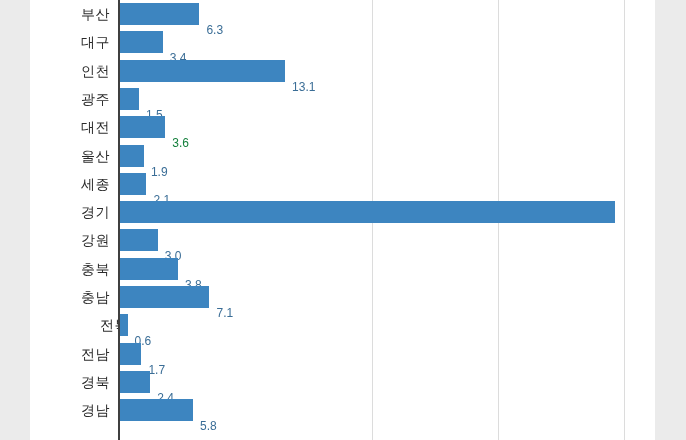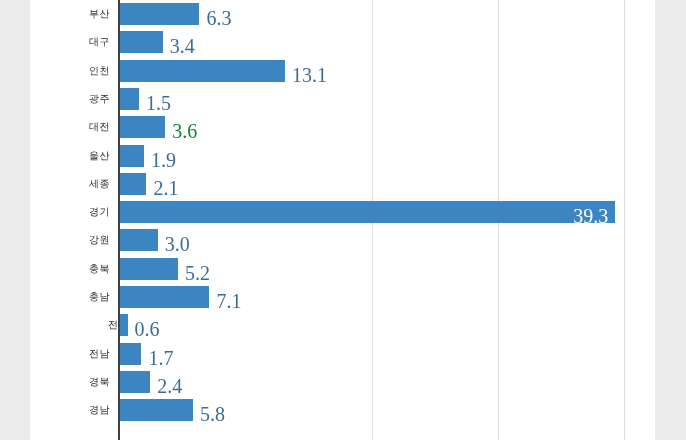--- a/index.html
+++ b/index.html
@@ -78,46 +78,45 @@
     height: 28.3px;
   }
   .cat-label {
     position: absolute;
     left: 0;
     top: 0;
     width: 80px;
     height: 28.3px;
     line-height: 28.3px;
     text-align: right;
-    font-size: 10px;
+    font-size: 14px;
     color: #2b2b2b;
     letter-spacing: 0.5px;
     white-space: nowrap;
   }
   .bar-wrap {
     position: absolute;
     left: 90px;
     top: 0;
     height: 28.3px;
   }
   .bar {
     position: absolute;
     left: 0;
     top: 3px;
     height: 22px;
     background: #3d85c0;
   }
   .val-label {
     position: absolute;
-    top: 4px;
+    top: 16px;
     height: 28.3px;
     line-height: 28.3px;
-    font-size: 20px;
+    font-size: 12px;
     white-space: nowrap;
-    font-family: Liberation Serif, serif;
   }
   .val-label.outside {
     color: #3a6d96;
     padding-left: 7px;
   }
   .val-label.inside {
     color: #ffffff;
     right: 7px;
   }
 </style>
@@ -197,21 +196,21 @@
           <div class="cat-label" style="color: rgb(43, 43, 43);">강원</div>
           <div class="bar-wrap" style="width: 38px;">
             <div class="bar" title="강원 3.0" style="width: 37.8px; background: rgb(61, 133, 192);"></div>
             <div class="val-label outside" style="color: rgb(58, 109, 150); left: 37.8px;">3.0</div>
           </div>
         </div>
         <div class="row" style="top: 254.7px;">
           <div class="cat-label" style="color: rgb(43, 43, 43);">충북</div>
           <div class="bar-wrap" style="width: 57.96px;">
             <div class="bar" title="충북 4.6" style="width: 57.96px; background: rgb(61, 133, 192);"></div>
-            <div class="val-label outside" style="color: rgb(58, 109, 150); left: 57.96px;">5.2</div>
+            <div class="val-label outside" style="color: rgb(58, 109, 150); left: 57.96px;">3.8</div>
           </div>
         </div>
         <div class="row" style="top: 283px;">
           <div class="cat-label" style="color: rgb(43, 43, 43);">충남</div>
           <div class="bar-wrap" style="width: 89.46px;">
             <div class="bar" title="충남 7.1" style="width: 89.46px; background: rgb(61, 133, 192);"></div>
             <div class="val-label outside" style="color: rgb(58, 109, 150); left: 89.46px;">7.1</div>
           </div>
         </div>
         <div class="row" style="top: 311.3px;">

